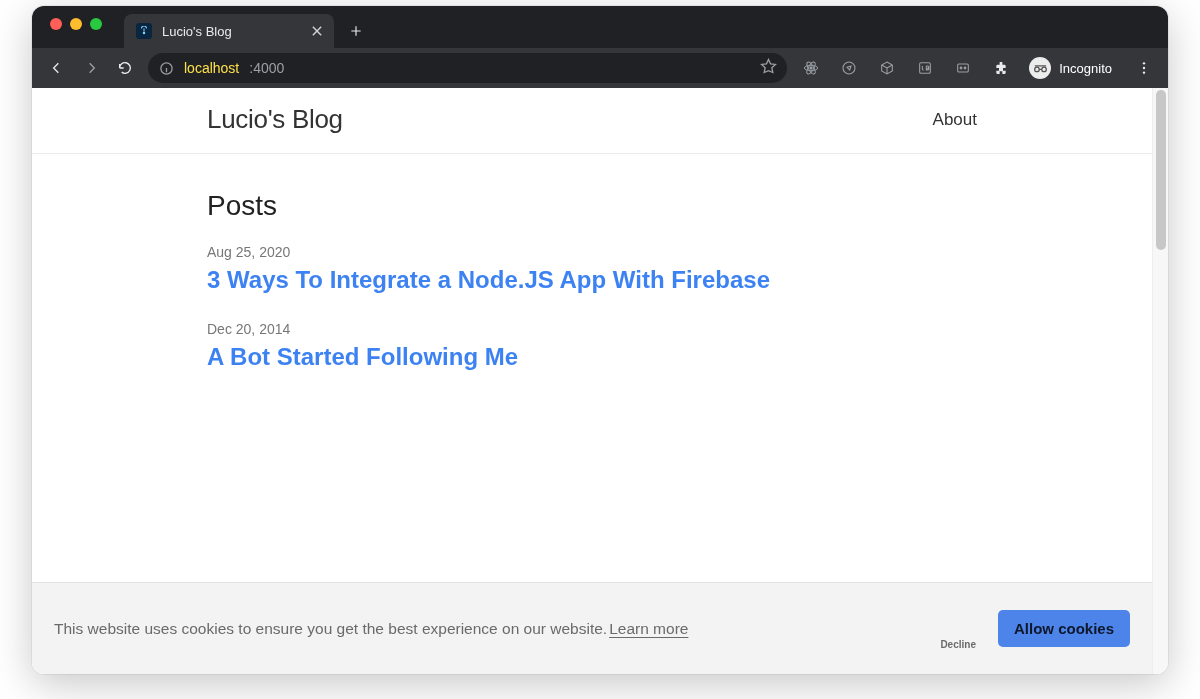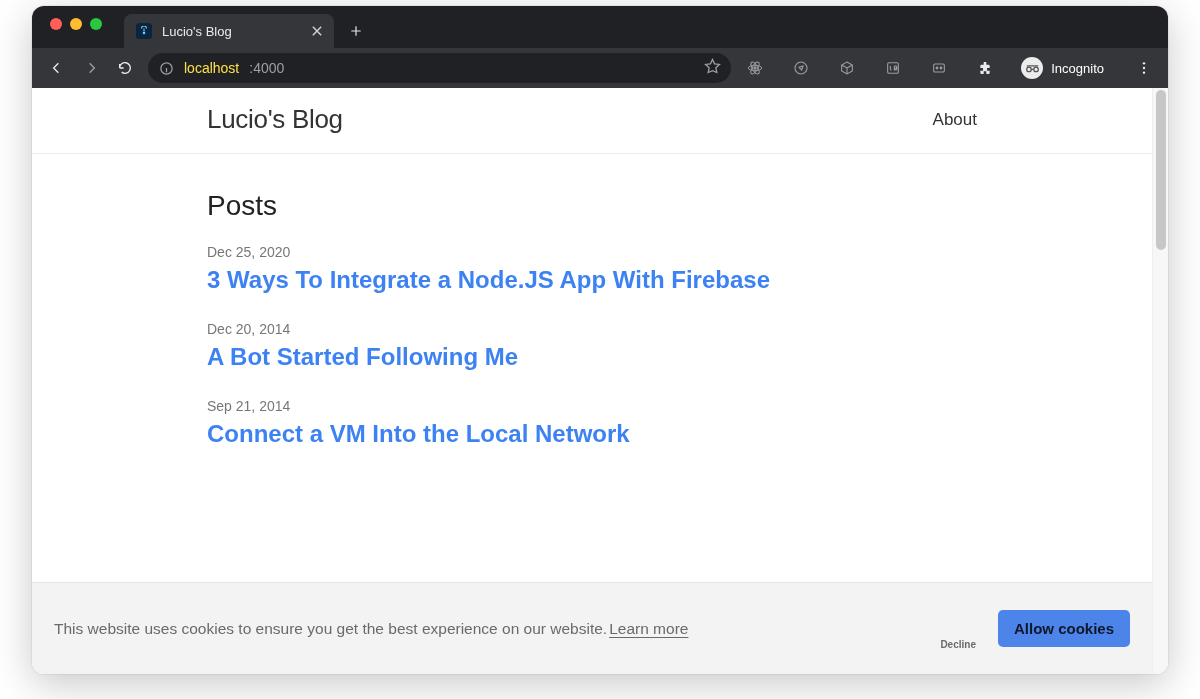--- a/index.html
+++ b/index.html
@@ -141,21 +141,21 @@
   .url-port { color:var(--chrome-text-dim); }
   .omnibox .spacer { flex:1; }
   .omnibox .star {
     color:var(--chrome-text-dim);
   }
   .omnibox .star svg { width:17px; height:17px; }
 
   .ext-icons {
     display:flex;
     align-items:center;
-    gap:18px;
+    gap:10px;
     margin-left:2px;
   }
   .ext-icons .tb-btn { width:28px; }
   .ext-text { font-size:13px; color:#fff; margin-right:4px; margin-left:2px; }
   .avatar {
     width:22px; height:22px; border-radius:50%;
     background:#ececec;
     display:flex; align-items:center; justify-content:center;
     color:#555;
   }
@@ -412,31 +412,27 @@
           <span class="site-title">Lucio's Blog</span>
           <span class="nav-link">About</span>
         </div>
       </div>
 
       <div class="blog-wrapper">
         <h2 class="posts-heading">Posts</h2>
 
         <div class="post-list">
           <div class="post-item">
-            <div class="post-date">Dec 25, 2020</div>
+            <div class="post-date">Aug 25, 2020</div>
             <div class="post-title">3 Ways To Integrate a Node.JS App With Firebase</div>
           </div>
           <div class="post-item">
             <div class="post-date">Dec 20, 2014</div>
             <div class="post-title">A Bot Started Following Me</div>
           </div>
-          <div class="post-item">
-            <div class="post-date">Sep 21, 2014</div>
-            <div class="post-title">Connect a VM Into the Local Network</div>
-          </div>
         </div>
       </div>
 
     </div>
 
     <div class="scrollbar-track">
       <div class="scrollbar-thumb"></div>
     </div>
 
     <div class="cookie-bar">

